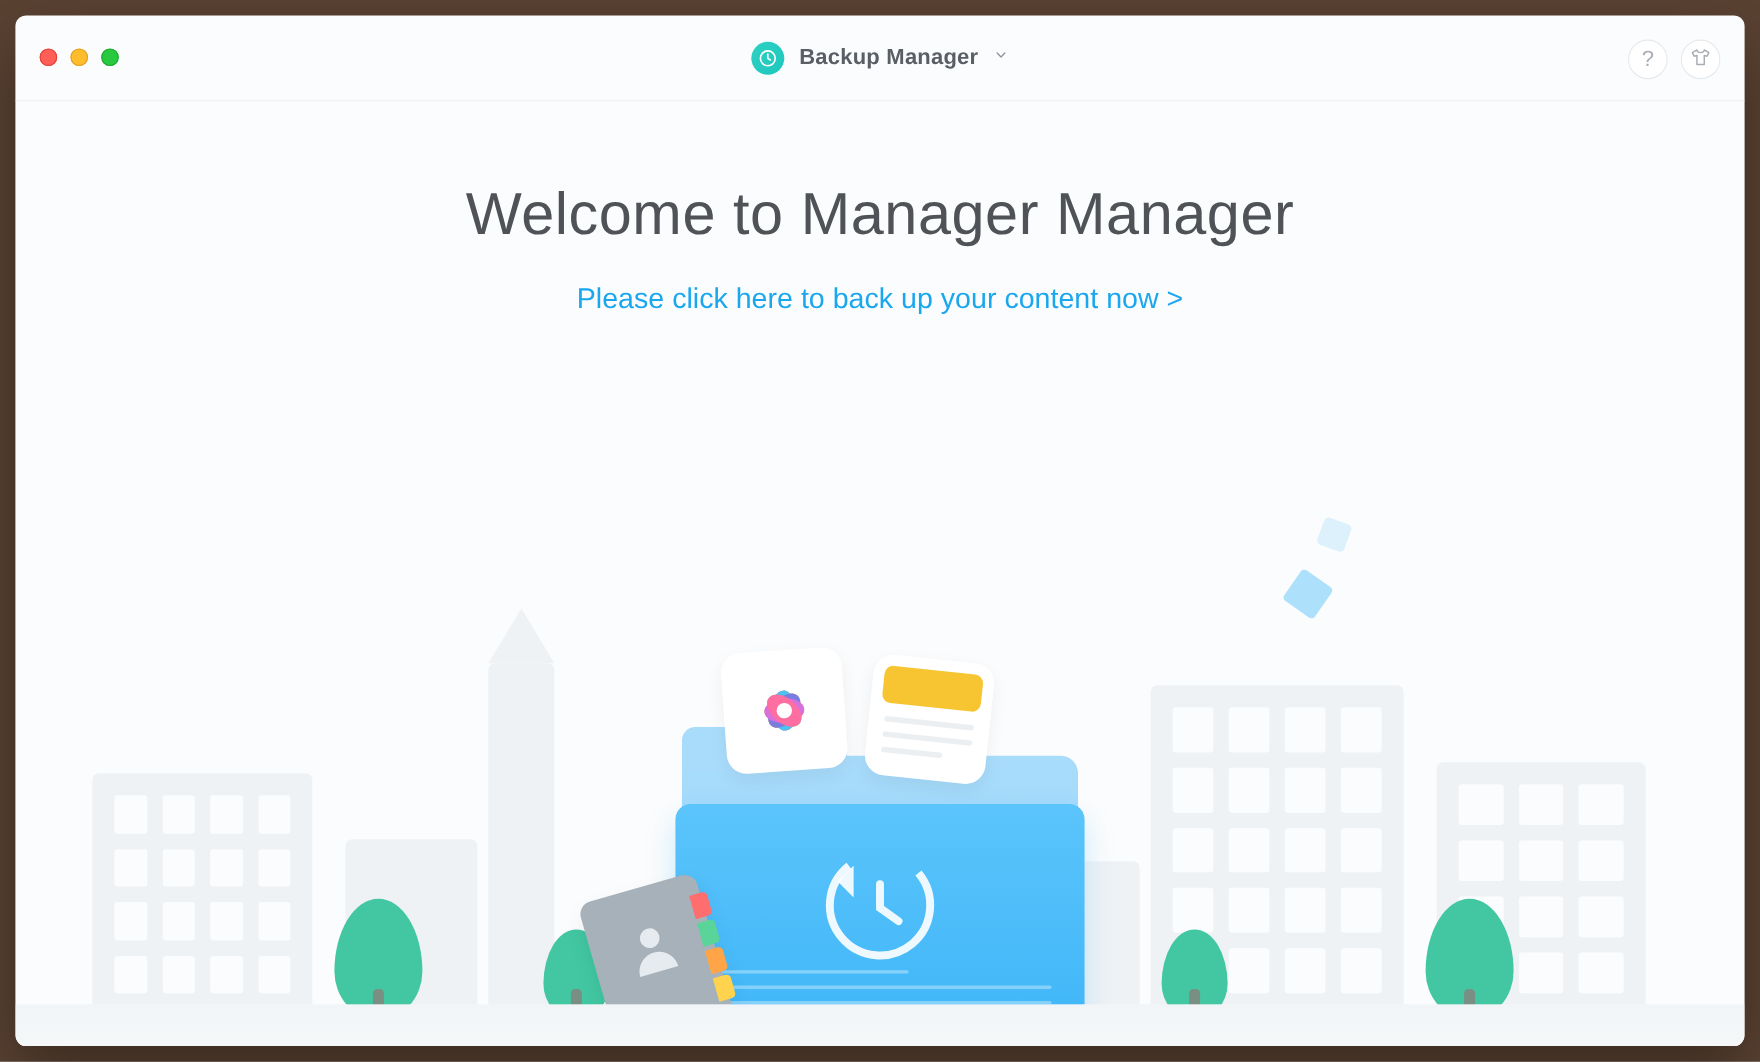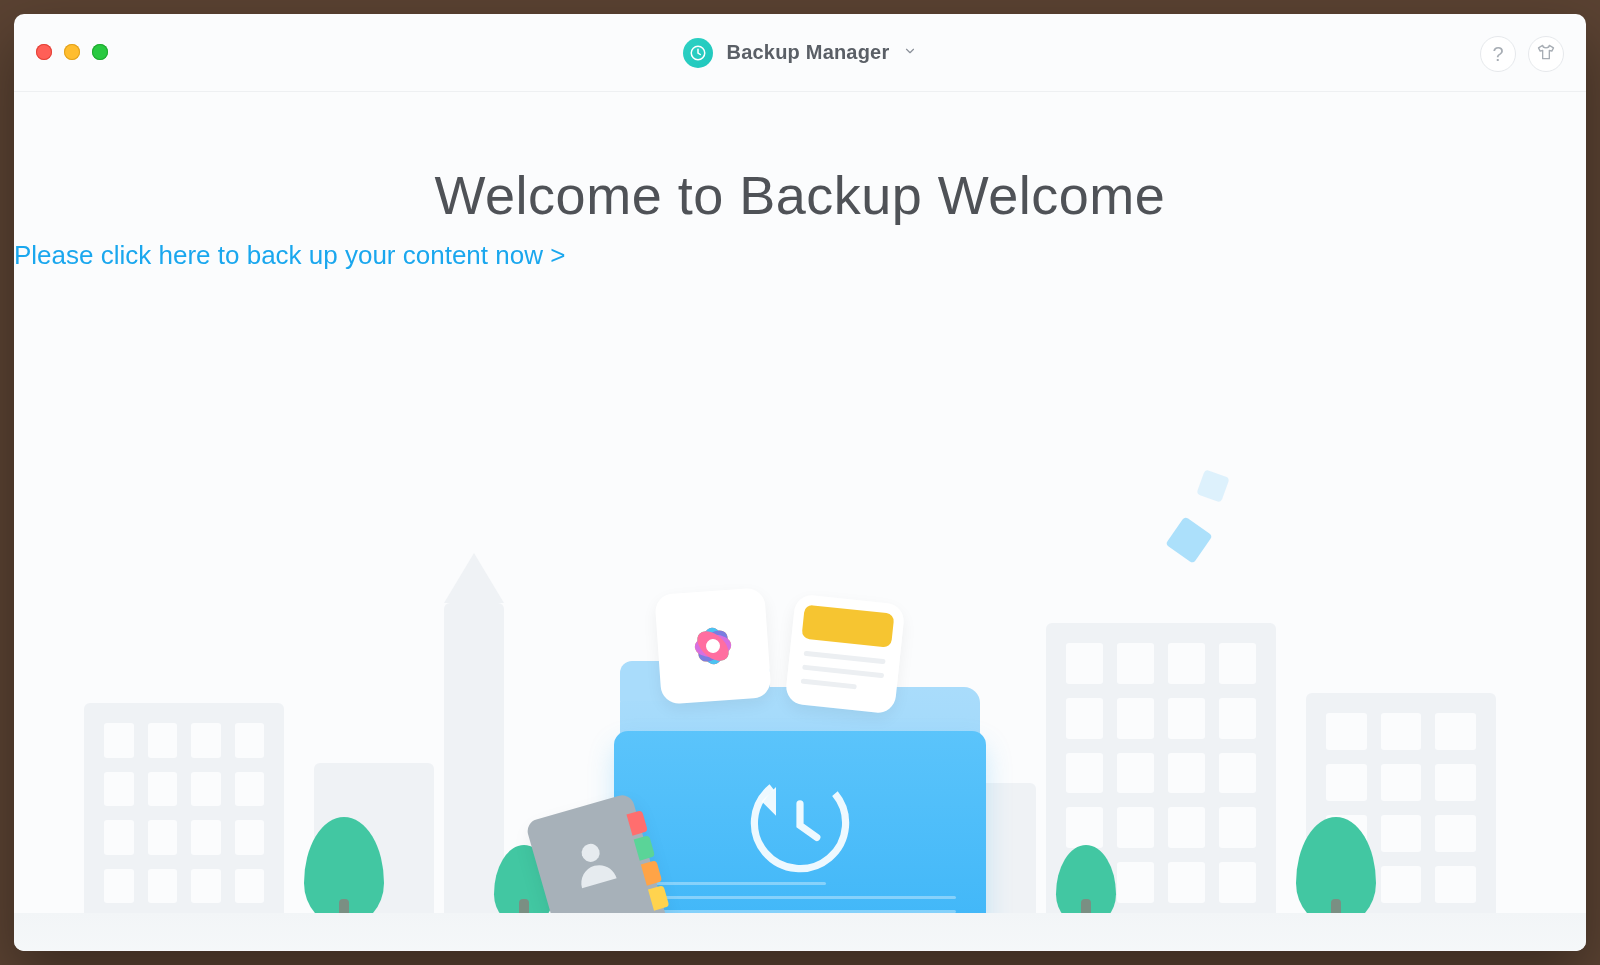--- a/index.html
+++ b/index.html
@@ -40,21 +40,21 @@
   .circle-btn svg { width:20px; height:20px; stroke:#a7adb4; fill:none; }
   .help-q { font-size:20px; color:#a7adb4; font-weight:400; }
 
   
   .body { position:relative; width:100%; height: calc(100% - 78px); }
   .headline {
     text-align:center; font-weight:200; font-size:54px; color:#4f5257;
     letter-spacing:.5px; margin-top:72px;
   }
   .cta-link {
-    display:block; margin-top:14px;
+    display:block; text-align:center; margin-top:30px;
     font-size:26px; color:#1aa7ee; cursor:pointer; text-decoration:none;
   }
 
   
   .illus {
     position:absolute; left:0; right:0; bottom:0; height:560px; overflow:hidden;
   }
   .ground {
     position:absolute; left:0; right:0; bottom:0; height:110px;
     background:linear-gradient(#f2f5f7,#fbfcfd);
@@ -186,21 +186,21 @@
         <span>
           <svg viewBox="0 0 24 24">
               <path d="M8 4l-5 3 2 4 3-1v10h8V10l3 1 2-4-5-3c0 1.5-1.5 3-4 3s-4-1.5-4-3z" stroke="#a7adb4" stroke-width="1.6" fill="none" stroke-linejoin="round"></path>
             </svg>
         </span>
       </div>
     </div>
   </div>
 
   <div class="body">
-    <h1 class="headline">Welcome to Backup Welcome</h1>
+    <h1 class="headline">Welcome to Manager Manager</h1>
     <a class="cta-link">Please click here to back up your content now &gt;</a>
 
     <div class="illus">
 
       <div class="building b1">
         <div class="windows">
             <div class="win"></div>
             <div class="win"></div>
             <div class="win"></div>
             <div class="win"></div>

